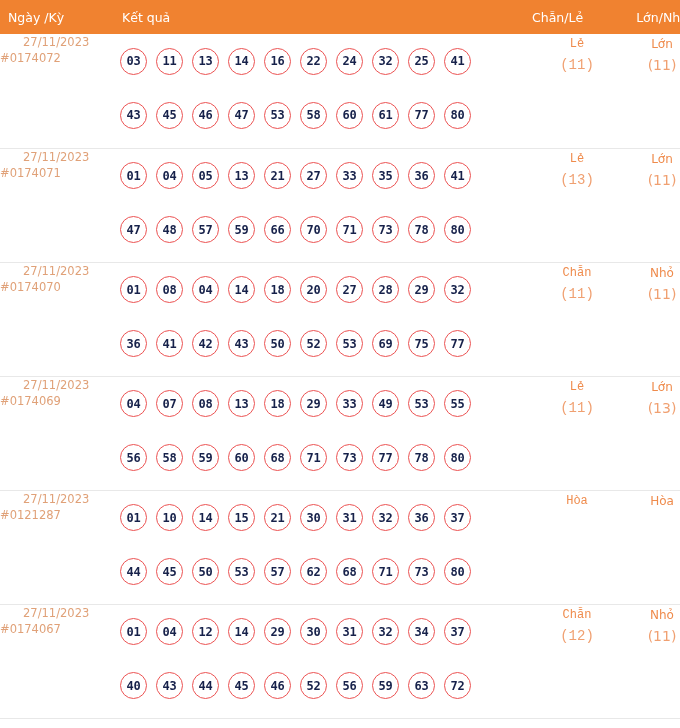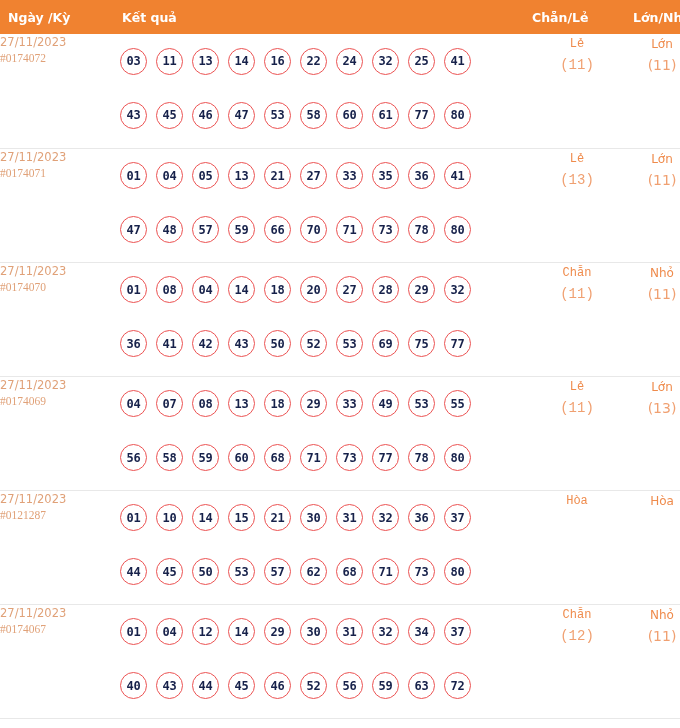--- a/index.html
+++ b/index.html
@@ -20,21 +20,21 @@
     table-layout: fixed;
   }
 
   
   .table-head {
     background: #f08230;
   }
   .table-head th {
     color: #ffffff;
     font-size: 12.5px;
-    font-weight: bold;
+    font-weight: normal;
     padding: 0;
     height: 34px;
     vertical-align: middle;
     text-align: left;
     white-space: nowrap;
     margin-top: 36px;
   }
   th.col-date   { width: 100px; padding-left: 8px; }
   th.col-result { width: 410px; padding-left: 14px; }
   th.col-oe     { width: 90px;  text-align: left; }
@@ -51,22 +51,22 @@
   }
 
   .cell-date {
     width: 100px;
     padding: 13px 0 0 8px;
     color: #e0a178;
     font-size: 11.5px;
     line-height: 16px;
     white-space: nowrap;
   }
-  .date-line { display: block; }
-  .draw-line { display: block; font-family: Liberation Serif, serif; }
+  .date-line { display: block; padding-left: 23px; }
+  .draw-line { display: block; }
 
   .cell-result {
     width: 410px;
     padding: 8px 0 0 0;
   }
   .ball-line {
     display: flex;
     flex-direction: row;
     align-items: center;
     height: 54px;

